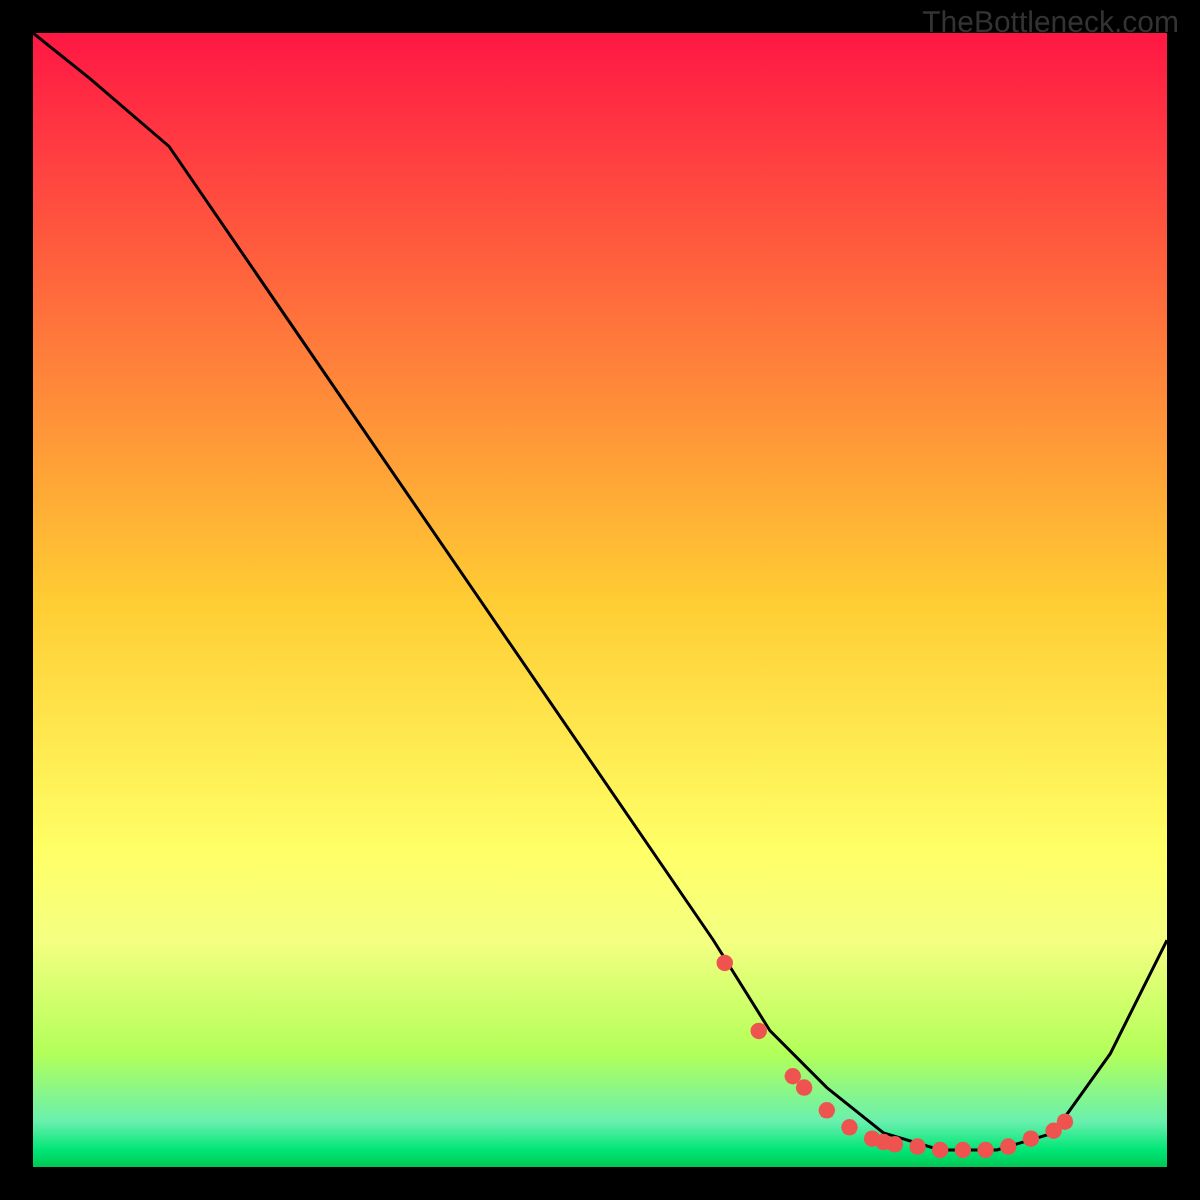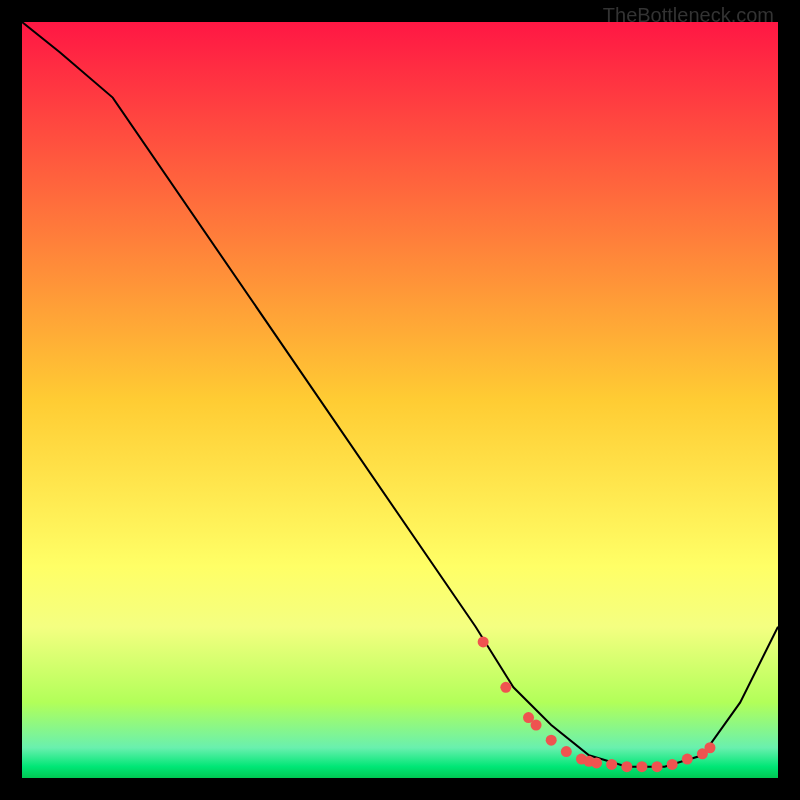--- a/index.html
+++ b/index.html
@@ -1,18 +1,18 @@
 <!DOCTYPE html>
 <html><head>
 <meta charset="utf-8">
 <style>
   html,body{margin:0;padding:0;width:800px;height:800px;background:#000;overflow:hidden}
   .frame{position:absolute;left:22px;top:22px;width:756px;height:756px}
   .plot{position:absolute;left:0;top:0;width:756px;height:756px}
-  .watermark{position:absolute;top:4px;right:26px;font-family:Arial,Helvetica,sans-serif;font-size:20px;color:#333;font-weight:400}
+  .watermark{position:absolute;top:4px;right:14px;font-family:Arial,Helvetica,sans-serif;font-size:20px;color:#333;font-weight:400}
 </style>
 </head>
 <body>
 
 <div class="watermark">TheBottleneck.com</div>
 
 <div class="frame">
   <svg class="plot" viewBox="0 0 756 756" preserveAspectRatio="none">
     <defs>
       <linearGradient id="bg" x1="0" y1="0" x2="0" y2="1">

